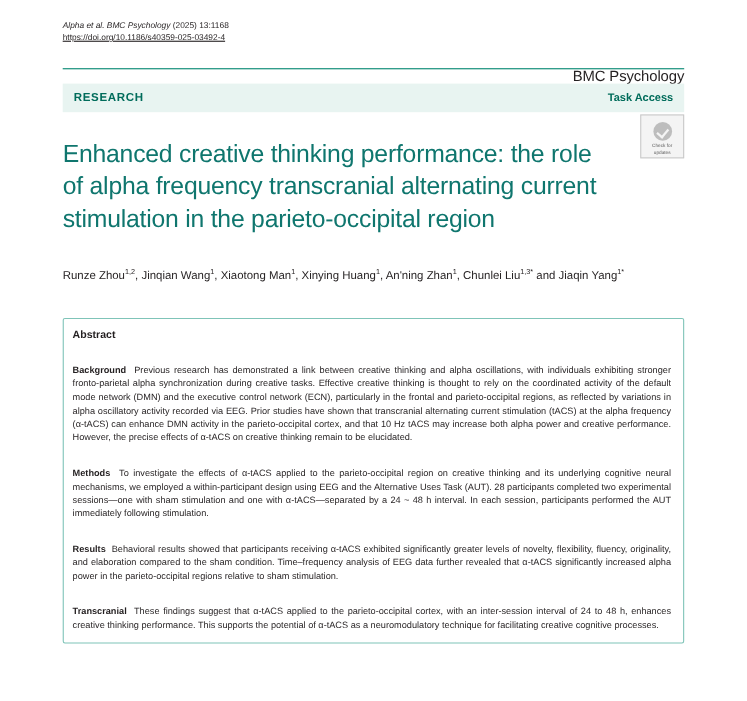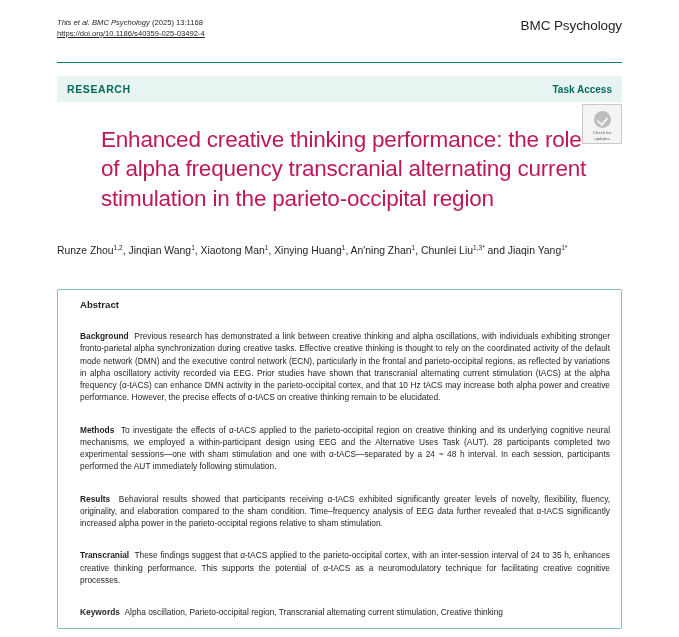--- a/index.html
+++ b/index.html
@@ -47,20 +47,21 @@
   }
   .citation .line2 {
     font-style: normal;
     text-decoration: underline;
   }
   .journal-name {
     font-size: 13.5px;
     color: #231f20;
     letter-spacing: -0.1px;
     white-space: nowrap;
+    margin-top: 44px;
   }
 
   
   .rule {
     position: absolute;
     left: 57px;
     right: 57px;
     height: 1px;
     background: #00856f;
   }
@@ -93,23 +94,22 @@
 
   
   .title {
     position: absolute;
     left: 57px;
     top: 110px;
     width: 500px;
     font-size: 22.5px;
     line-height: 1.3;
     font-weight: normal;
-    color: #be185d;
+    color: #0f766e;
     letter-spacing: -0.2px;
-    margin-left: 44px;
   }
 
   
   .check-updates {
     position: absolute;
     right: 57px;
     top: 104px;
     width: 40px;
     height: 40px;
     border: 1px solid #c9c9c9;
@@ -164,21 +164,21 @@
 
   
   .abstract-box {
     position: absolute;
     left: 57px;
     top: 289px;
     width: 565px;
     border: 1px solid #7fc4b8;
     border-radius: 2px;
     box-sizing: border-box;
-    padding: 9px 11px 10px 22px;
+    padding: 9px 11px 10px 8px;
     background: #ffffff;
   }
   .abstract-title {
     font-size: 9.6px;
     font-weight: bold;
     color: #231f20;
     margin-bottom: 7px;
   }
   .abs-section {
     font-size: 8.35px;
@@ -196,21 +196,21 @@
     content: "\00a0\00a0";
   }
 </style>
 </head>
 <body>
 
 <div class="page">
 
   <div class="top-header">
     <div class="citation">
-      <div class="line1"><span>This et al. BMC Psychology</span> <span class="plain">(2025) 13:1168</span></div>
+      <div class="line1"><span>Alpha et al. BMC Psychology</span> <span class="plain">(2025) 13:1168</span></div>
       <div class="line2">https://doi.org/10.1186/s40359-025-03492-4</div>
     </div>
     <div class="journal-name">BMC Psychology</div>
   </div>
 
   <div class="rule top"></div>
 
   <div class="research-bar">
     <div class="research-label">RESEARCH</div>
     <div class="open-access">Task Access</div>
@@ -225,18 +225,17 @@
   </div>
 
   <div class="authors" id="authors">Runze Zhou<sup>1,2</sup>, Jinqian Wang<sup>1</sup>, Xiaotong Man<sup>1</sup>, Xinying Huang<sup>1</sup>, An'ning Zhan<sup>1</sup>, Chunlei Liu<sup>1,3*</sup> and Jiaqin Yang<sup>1*</sup></div>
 
   <div class="abstract-box">
     <div class="abstract-title">Abstract</div>
     <div id="abstract-sections">
         <div class="abs-section"><span class="abs-head">Background</span><span>Previous research has demonstrated a link between creative thinking and alpha oscillations, with individuals exhibiting stronger fronto-parietal alpha synchronization during creative tasks. Effective creative thinking is thought to rely on the coordinated activity of the default mode network (DMN) and the executive control network (ECN), particularly in the frontal and parieto-occipital regions, as reflected by variations in alpha oscillatory activity recorded via EEG. Prior studies have shown that transcranial alternating current stimulation (tACS) at the alpha frequency (α-tACS) can enhance DMN activity in the parieto-occipital cortex, and that 10 Hz tACS may increase both alpha power and creative performance. However, the precise effects of α-tACS on creative thinking remain to be elucidated.</span></div>
         <div class="abs-section"><span class="abs-head">Methods</span><span>To investigate the effects of α-tACS applied to the parieto-occipital region on creative thinking and its underlying cognitive neural mechanisms, we employed a within-participant design using EEG and the Alternative Uses Task (AUT). 28 participants completed two experimental sessions—one with sham stimulation and one with α-tACS—separated by a 24 ~ 48 h interval. In each session, participants performed the AUT immediately following stimulation.</span></div>
         <div class="abs-section"><span class="abs-head">Results</span><span>Behavioral results showed that participants receiving α-tACS exhibited significantly greater levels of novelty, flexibility, fluency, originality, and elaboration compared to the sham condition. Time–frequency analysis of EEG data further revealed that α-tACS significantly increased alpha power in the parieto-occipital regions relative to sham stimulation.</span></div>
-        <div class="abs-section"><span class="abs-head">Transcranial</span><span>These findings suggest that α-tACS applied to the parieto-occipital cortex, with an inter-session interval of 24 to 35 h, enhances creative thinking performance. This supports the potential of α-tACS as a neuromodulatory technique for facilitating creative cognitive processes.</span></div>
-        <div class="abs-section"><span class="abs-head">Keywords</span><span>Alpha oscillation, Parieto-occipital region, Transcranial alternating current stimulation, Creative thinking</span></div>
+        <div class="abs-section"><span class="abs-head">Transcranial</span><span>These findings suggest that α-tACS applied to the parieto-occipital cortex, with an inter-session interval of 24 to 48 h, enhances creative thinking performance. This supports the potential of α-tACS as a neuromodulatory technique for facilitating creative cognitive processes.</span></div>
       </div>
   </div>
 
 </div>
 
 </body></html>

